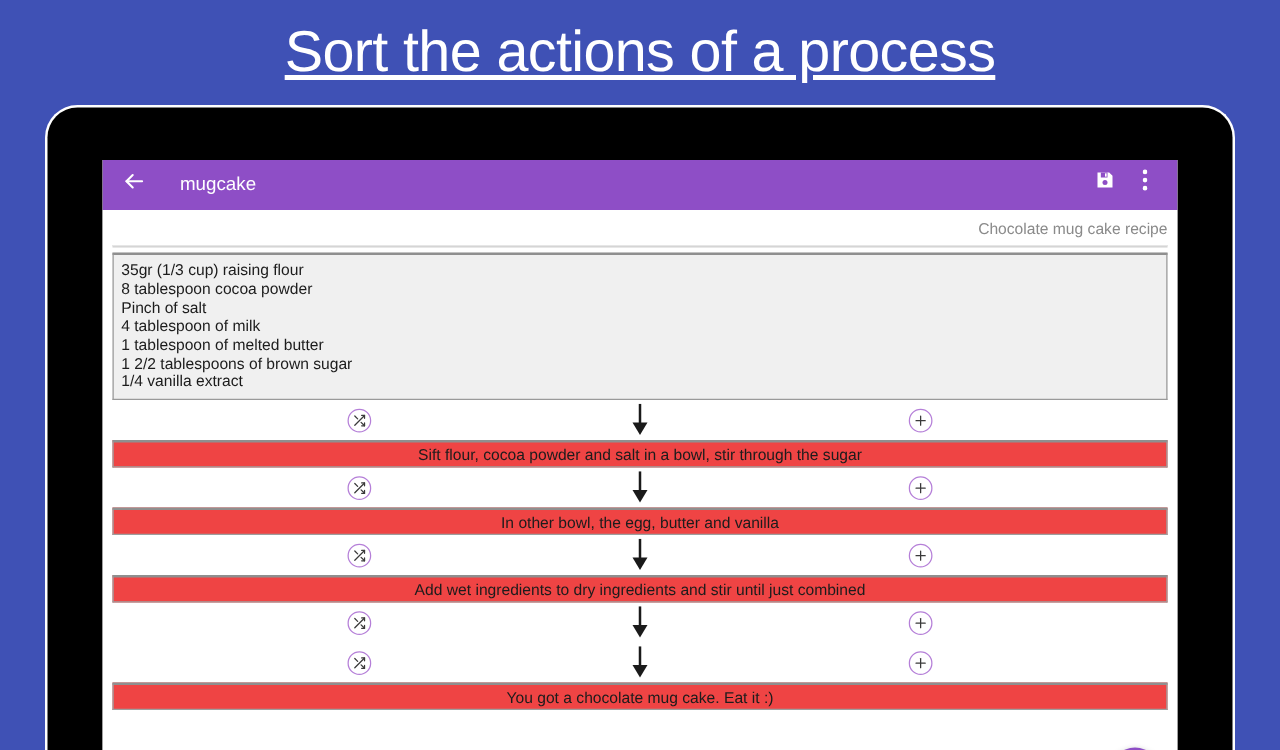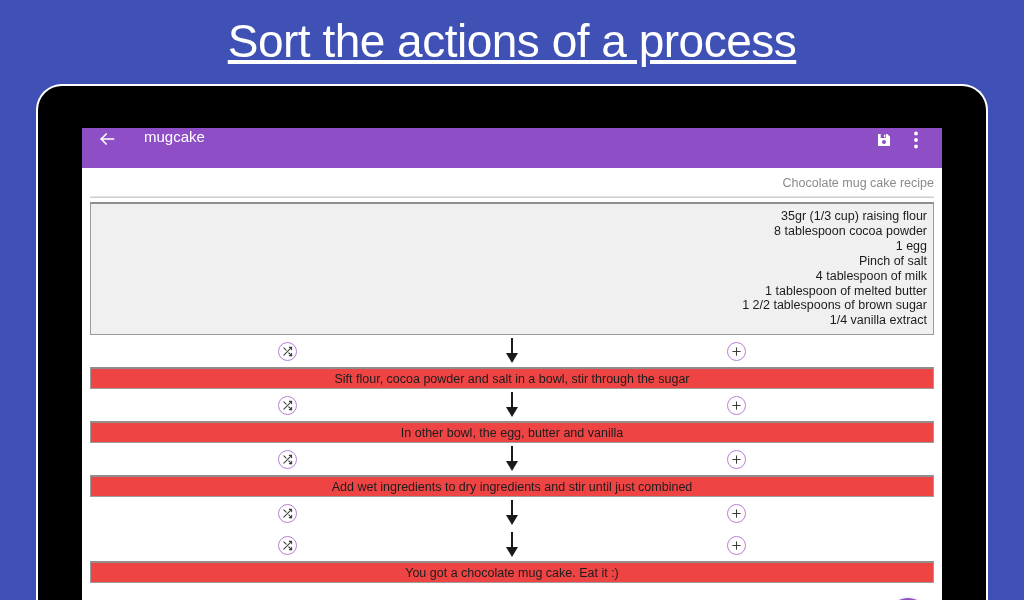--- a/index.html
+++ b/index.html
@@ -56,22 +56,22 @@
     height: 520px;
     background: #ffffff;
     overflow: hidden;
   }
 
   
   .app-bar {
     height: 40px;
     background: #8e4ec6;
     display: flex;
-    align-items: flex-start;
-    padding: 0 14px;
+    align-items: flex-end;
+    padding: 12px 14px;
     color: #ffffff;
     flex-shrink: 0;
   }
   .app-bar .back-icon {
     width: 22px;
     height: 22px;
     display: flex;
     align-items: center;
     justify-content: center;
     flex-shrink: 0;
@@ -115,21 +115,21 @@
     border-top: 1px solid #e6e6e6;
     margin: 0 0 4px 0;
   }
 
   
   .ingredients-box {
     border: 1px solid #9a9a9a;
     border-top: 2px solid #8f8f8f;
     background: #f0f0f0;
     padding: 5px 6px 6px 6px;
-    text-align: right;
+    text-align: left;
   }
   .ingredient-line {
     font-size: 12.5px;
     color: #1c1c1c;
     line-height: 14.9px;
     white-space: nowrap;
   }
 
   
   .connector-row {
@@ -228,21 +228,20 @@
     </div>
 
     <div class="content">
 
       <div class="recipe-title">Chocolate mug cake recipe</div>
       <div class="title-divider"></div>
 
       <div class="ingredients-box">
         <div class="ingredient-line">35gr (1/3 cup) raising flour</div>
         <div class="ingredient-line">8 tablespoon cocoa powder</div>
-        <div class="ingredient-line">1 egg</div>
         <div class="ingredient-line">Pinch of salt</div>
         <div class="ingredient-line">4 tablespoon of milk</div>
         <div class="ingredient-line">1 tablespoon of melted butter</div>
         <div class="ingredient-line">1 2/2 tablespoons of brown sugar</div>
         <div class="ingredient-line">1/4 vanilla extract</div>
       </div>
 
       <div class="connector-row">
         <span class="circle-btn shuffle">
           <svg width="11" height="11" viewBox="0 0 24 24" fill="none" stroke="#3a3a3a" stroke-width="2.2" stroke-linecap="round" stroke-linejoin="round">

